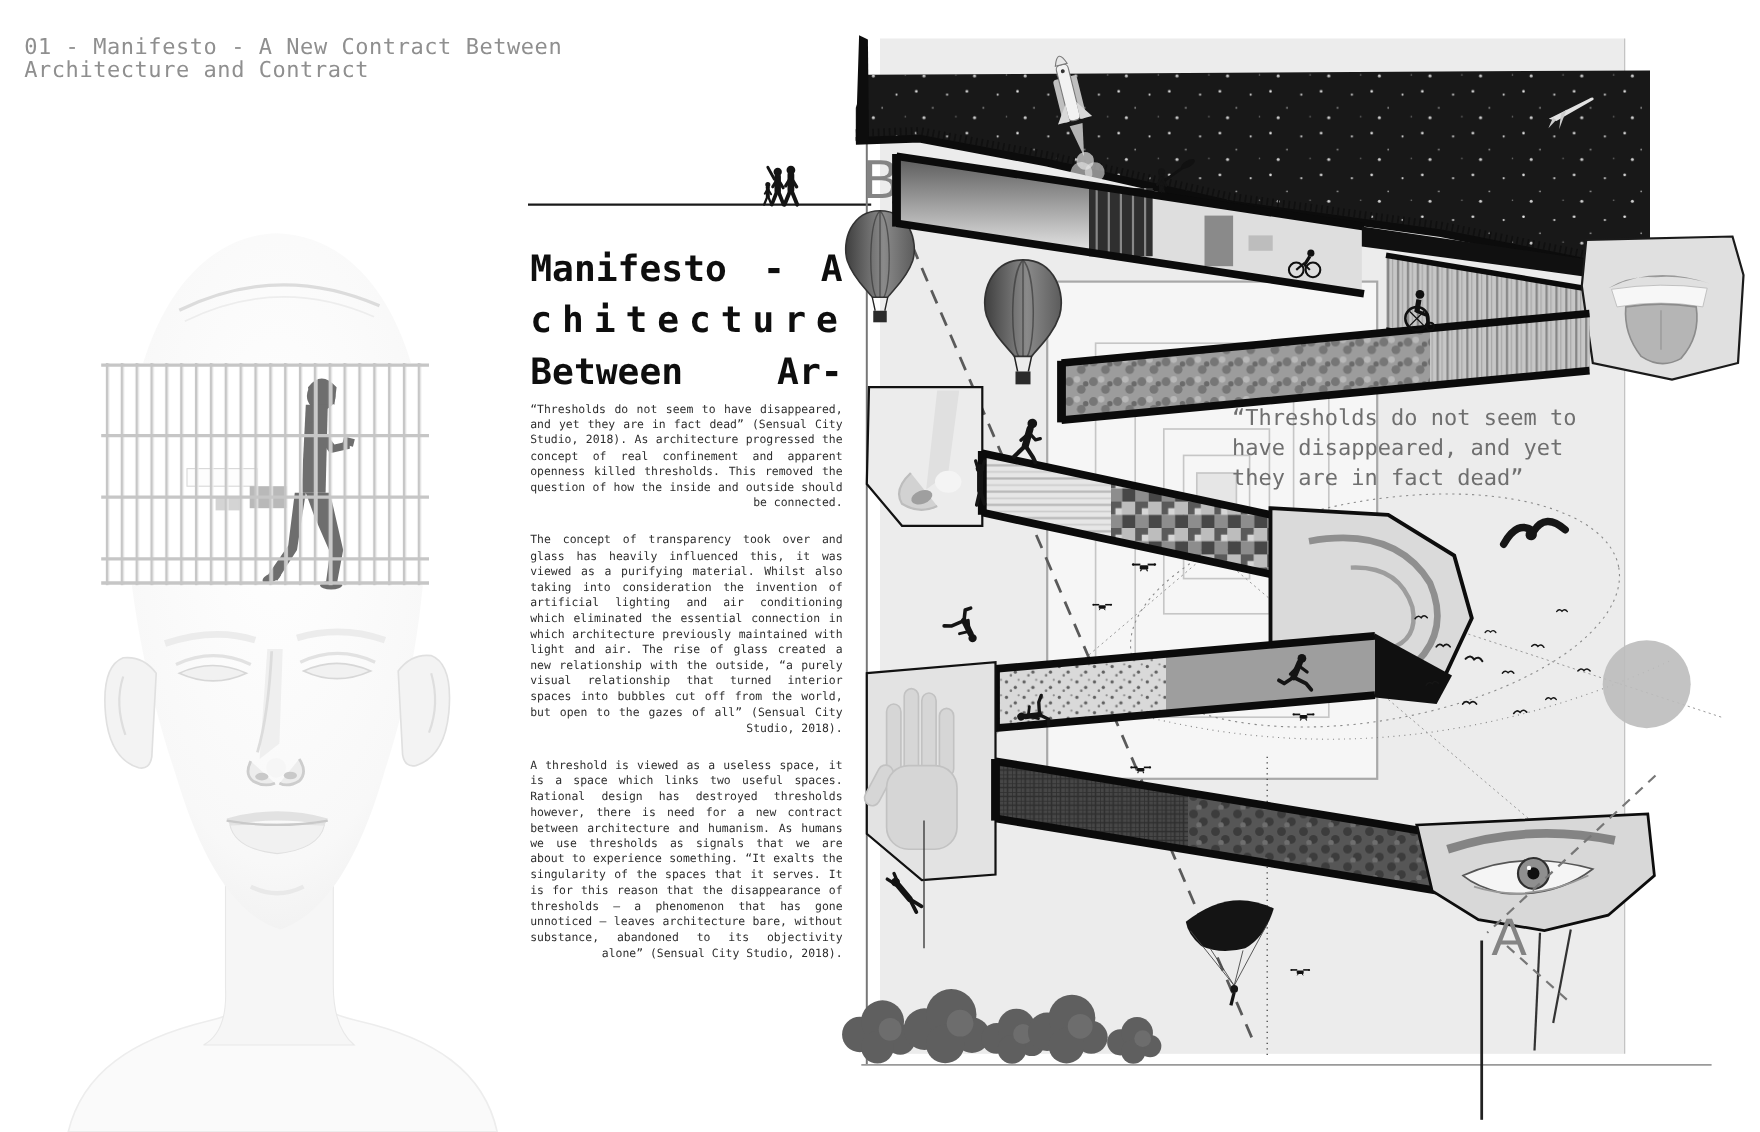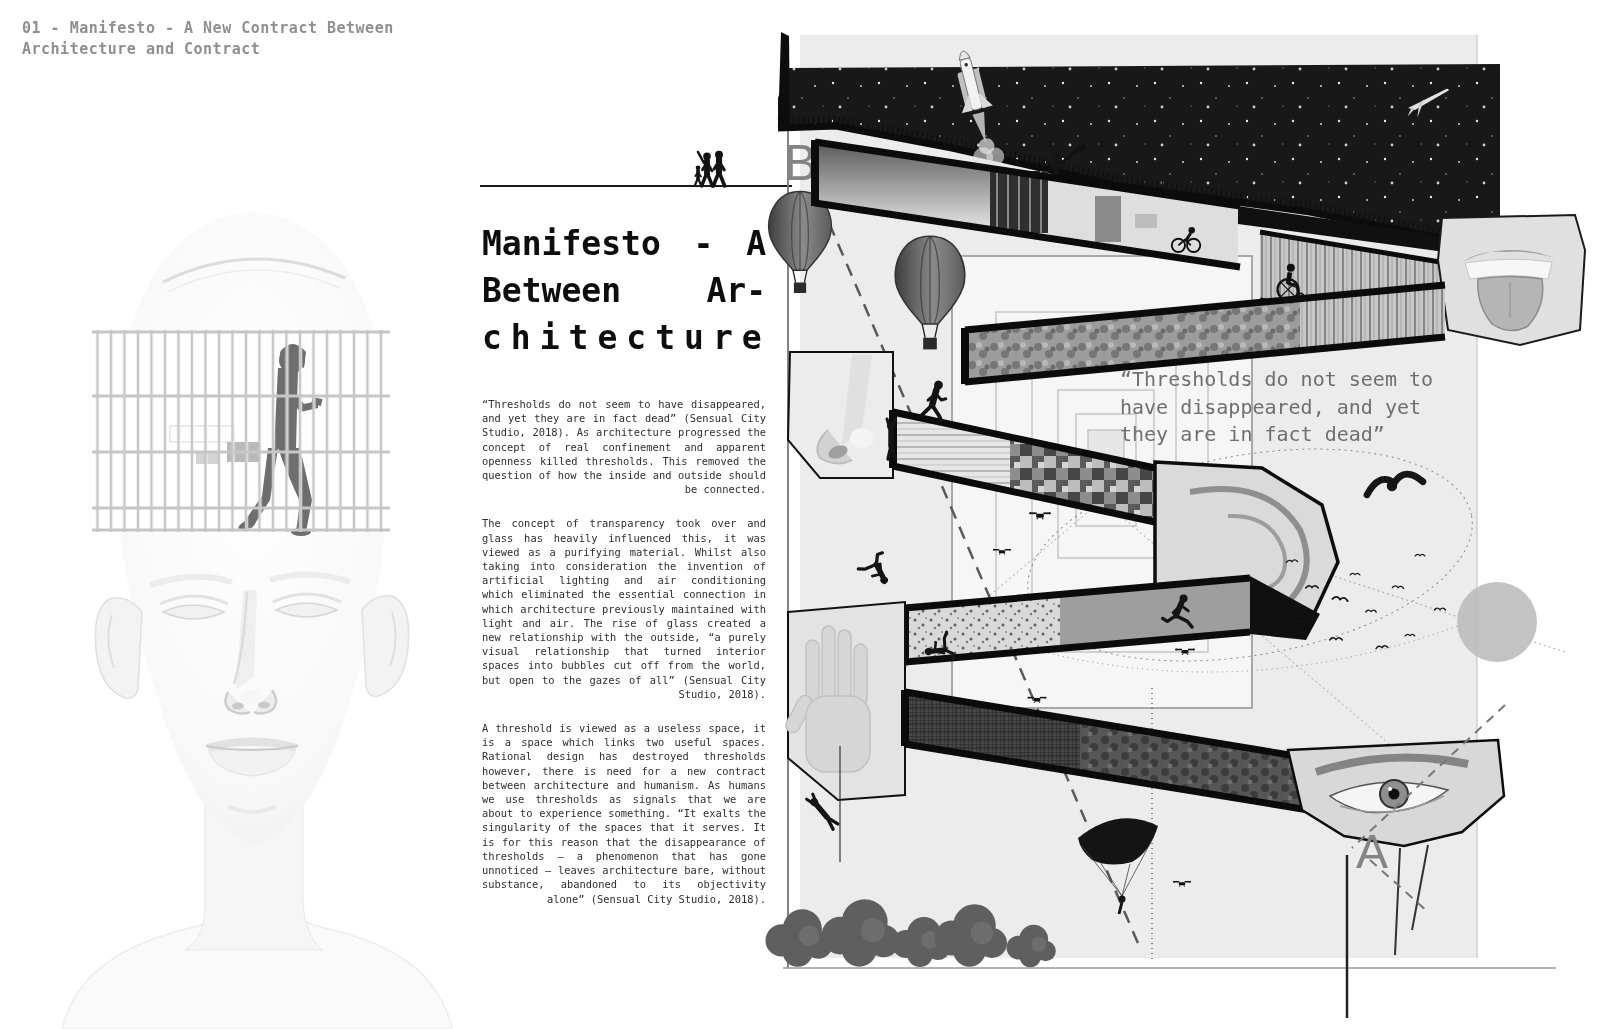--- a/index.html
+++ b/index.html
@@ -3,25 +3,25 @@
 <meta charset="utf-8">
 <style>
   :root{
     --panel:#ececec; --sky:#181818; --ink:#0c0c0c; --label_gray:#848484;
     --quote_gray:#6f6f6f; --header_gray:#8f8f8f; --body_text:#2e2e2e; --title_text:#0e0e0e;
   }
   *{margin:0;padding:0;box-sizing:border-box}
   html,body{background:#fff}
   .page{position:relative;width:1600px;height:1029px;background:#fff;overflow:hidden;
         font-family:"DejaVu Sans Mono","Liberation Mono",monospace}
-  .page-header{position:absolute;left:22px;top:18px;font-size:15px;font-weight:bold;
+  .page-header{position:absolute;left:22px;top:32px;font-size:20px;font-weight:normal;
         color:var(--header_gray);line-height:21px;letter-spacing:.5px;white-space:pre}
   .figure-svg{position:absolute;pointer-events:none}
   .article{position:absolute;left:482px;top:220px;width:284px}
-  .article-title{font-weight:bold;color:var(--title_text);font-size:33px;line-height:47px;margin-bottom:36px}
+  .article-title{font-weight:bold;color:var(--title_text);font-size:33px;line-height:47px;margin-bottom:4px}
   .title-line{display:block;text-align:justify;text-align-last:justify}
   .title-line--spread{letter-spacing:9px;text-align-last:left}
   .body-para{font-size:10.4px;line-height:14.2px;color:var(--body_text);
         text-align:justify;text-align-last:right;margin-bottom:20px}
   .collage-quote{position:absolute;left:1120px;top:366px;width:322px;font-size:20px;
         line-height:27.5px;color:var(--quote_gray);text-align:left}
   .collage-label{font-family:"Liberation Sans",sans-serif;fill:var(--label_gray)}
 </style>
 </head>
 <body>
@@ -110,22 +110,22 @@
         <line x1="92" y1="452" x2="390" y2="452"></line>
         <line x1="92" y1="508" x2="390" y2="508"></line>
         <line x1="92" y1="530" x2="390" y2="530"></line>
       </g>
     </g>
   </svg>
 
   <div class="article">
     <h1 class="article-title">
         <span class="title-line">Manifesto - A</span>
+        <span class="title-line title-line--spread">chitecture</span>
         <span class="title-line">Between Ar-</span>
-        <span class="title-line title-line--spread">chitecture</span>
       </h1>
     <p class="body-para">“Thresholds do not seem to have disappeared, and yet they are in fact dead” (Sensual City Studio, 2018). As architecture progressed the concept of real confinement and apparent openness killed thresholds. This removed the question of how the inside and outside should be connected.</p>
     <p class="body-para">The concept of transparency took over and glass has heavily influenced this, it was viewed as a purifying material. Whilst also taking into consideration the invention of artificial lighting and air conditioning which eliminated the essential connection in which architecture previously maintained with light and air. The rise of glass created a new relationship with the outside, “a purely visual relationship that turned interior spaces into bubbles cut off from the world, but open to the gazes of all” (Sensual City Studio, 2018).</p>
     <p class="body-para">A threshold is viewed as a useless space, it is a space which links two useful spaces. Rational design has destroyed thresholds however, there is need for a new contract between architecture and humanism. As humans we use thresholds as signals that we are about to experience something. “It exalts the singularity of the spaces that it serves. It is for this reason that the disappearance of thresholds – a phenomenon that has gone unnoticed – leaves architecture bare, without substance, abandoned to its objectivity alone” (Sensual City Studio, 2018).</p>
   </div>
 
   <svg class="figure-svg" style="left:460px;top:0" width="1140" height="1029" viewBox="460 0 1140 1029">
     <defs>
       <linearGradient id="gHall" x1="0" y1="0" x2="0" y2="1">
         <stop offset="0%" stop-color="#5e5e5e"></stop>

